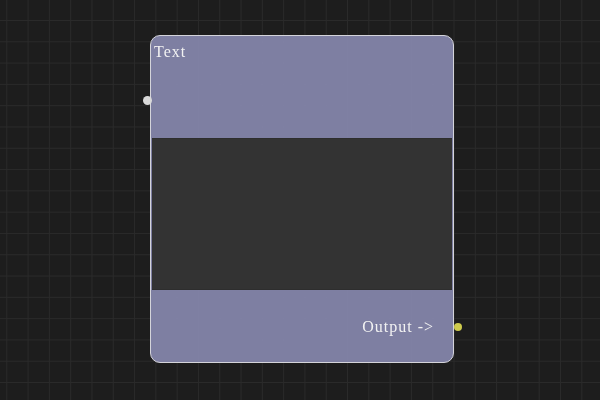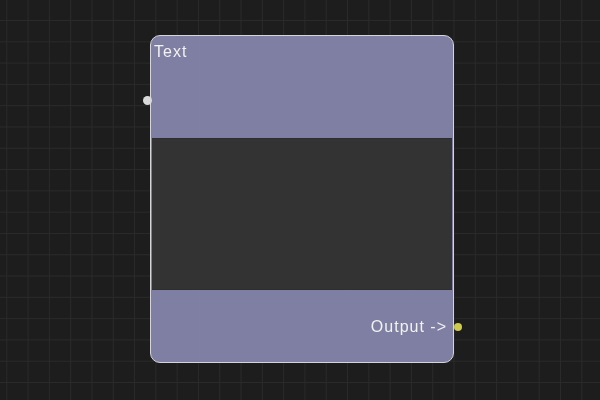--- a/index.html
+++ b/index.html
@@ -11,21 +11,21 @@
     position: relative;
     width: 600px;
     height: 400px;
     overflow: hidden;
     background-color: #1d1d1d;
     background-image:
       linear-gradient(#2a2a2a 1px, transparent 1px),
       linear-gradient(90deg, #2a2a2a 1px, transparent 1px);
     background-size: 21.3px 21.3px;
     background-position: -15px -1.3px;
-    font-family: Liberation Sans, sans-serif;
+    font-family: Liberation Serif, serif;
   }
   .node {
     position: absolute;
     left: 150px;
     top: 35px;
     width: 304px;
     height: 328px;
     box-sizing: border-box;
     background: rgba(133, 135, 172, 0.93);
     border: 1.5px solid #d4d4da;
@@ -49,21 +49,21 @@
     font-size: 16px;
     letter-spacing: 1px;
     color: #f2f2f2;
     white-space: pre;
   }
   .input-label {
     left: 2px;
     top: 54px;
   }
   .output-label {
-    right: 6px;
+    right: 19px;
     top: 281px;
   }
   .pin {
     position: absolute;
     border-radius: 50%;
   }
   .input-pin {
     left: -8px;
     top: 60px;
     width: 9px;

